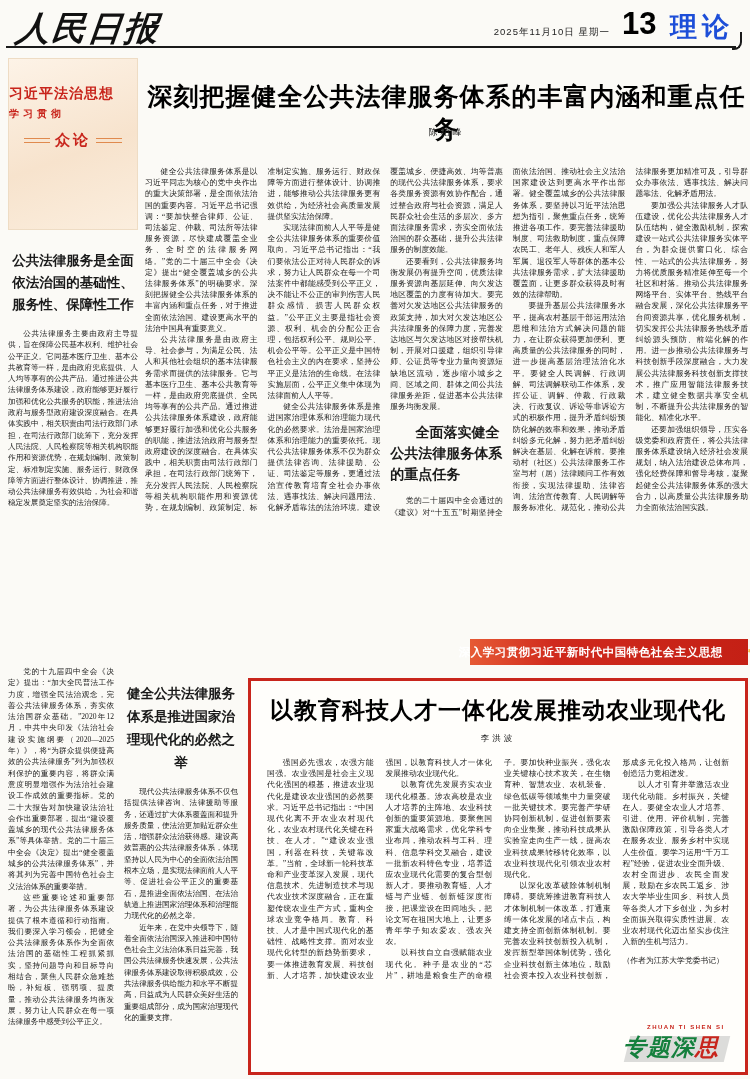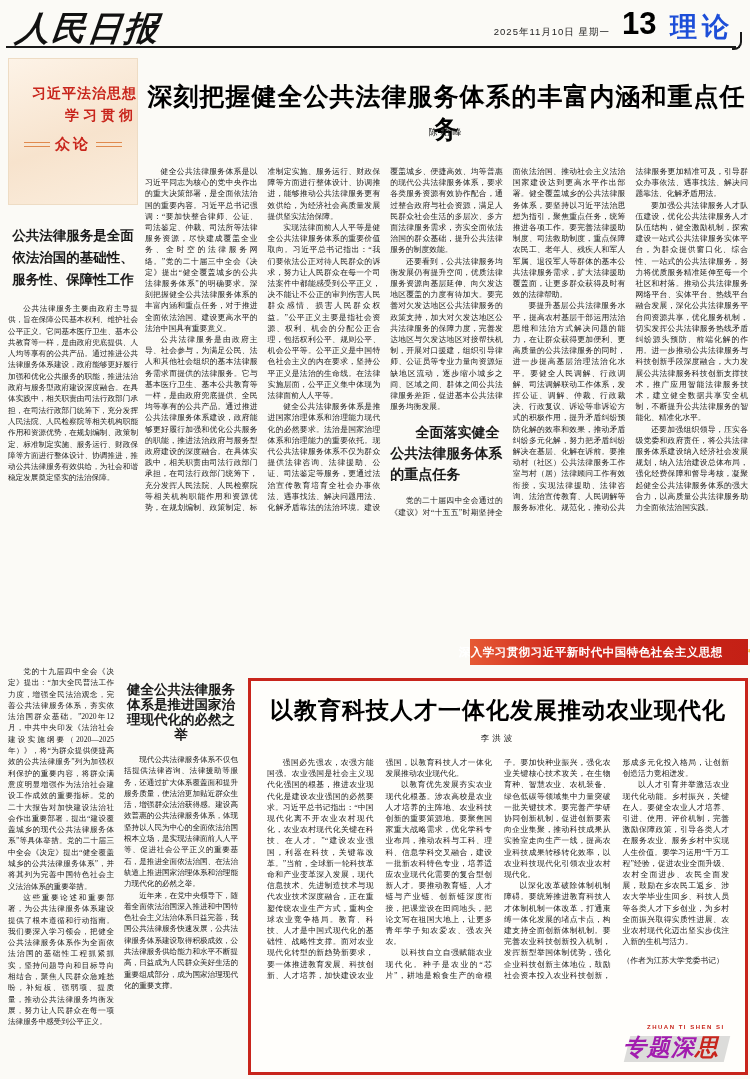--- a/index.html
+++ b/index.html
@@ -9,32 +9,32 @@
   
   .masthead{position:absolute;left:16px;top:6px;font-size:34px;font-weight:bold;font-style:italic;transform:skewX(-6deg);letter-spacing:2px;color:#111;}
   .dateline{position:absolute;left:430px;top:26px;width:180px;text-align:right;font-size:9.5px;color:#222;letter-spacing:1px;font-family:"Liberation Sans",sans-serif;}
   .pagenum{position:absolute;left:622px;top:6px;font-size:31px;font-weight:bold;font-family:"Liberation Sans",sans-serif;color:#000;}
   .section-name{position:absolute;left:670px;top:9px;font-size:27px;font-weight:bold;letter-spacing:5px;font-family:"Liberation Sans",sans-serif;color:#1d4ed8;}
   .header-rule{position:absolute;left:6px;top:46px;width:730px;height:14px;border-top:2px solid #1a1a1a;}
   .header-rule:after{content:"";position:absolute;right:-6px;top:-16px;width:8px;height:16px;border-right:2px solid #1a1a1a;border-bottom:2px solid #1a1a1a;border-bottom-right-radius:8px;}
 
   
   .sidebar{position:absolute;left:8px;top:58px;width:130px;}
-  .xi-box{box-sizing:border-box;width:130px;height:147px;background:linear-gradient(160deg,#fdf3e7 0%,#f7e3cd 55%,#fbeede 100%);border:1px solid #eedcc4;text-align:right;padding-top:26px;}
+  .xi-box{box-sizing:border-box;width:130px;height:172px;background:linear-gradient(160deg,#fdf3e7 0%,#f7e3cd 55%,#fbeede 100%);border:1px solid #eedcc4;text-align:left;padding-top:26px;}
   .xi-box .l1{font-size:14px;font-weight:bold;color:#c8251c;letter-spacing:1px;font-family:"Liberation Sans",sans-serif;}
-  .xi-box .l2{font-size:14px;font-weight:bold;color:#c8251c;letter-spacing:4px;margin-top:4px;font-family:"Liberation Sans",sans-serif;padding-left:9px;}
+  .xi-box .l2{font-size:10px;font-weight:bold;color:#c8251c;letter-spacing:4px;margin-top:4px;font-family:"Liberation Sans",sans-serif;}
   .xi-badge{display:flex;align-items:center;justify-content:center;margin-top:10px;}
   .xi-badge .orn{flex:0 0 26px;height:3px;border-top:1px solid #e08a4e;border-bottom:1px solid #e08a4e;margin:0 5px;}
   .xi-badge .zl{font-size:15px;font-weight:bold;color:#c8251c;letter-spacing:3px;}
   .sb-text{font-size:7.6px;line-height:11.3px;text-align:justify;word-break:break-all;margin:0;text-indent:2em;}
   .sidebar .intro{margin-top:10px;}
   .sb-head{font-size:13.5px;font-weight:bold;line-height:22px;text-align:center;font-family:"Liberation Sans",sans-serif;margin:20px 2px 12px 2px;}
   .bottom-colA{position:absolute;left:8px;top:666px;width:106px;height:405px;overflow:hidden;}
   .bottom-colB{position:absolute;left:124px;top:666px;width:114px;height:405px;overflow:hidden;}
-  .sb-head2{font-size:13.5px;font-weight:bold;line-height:15px;text-align:center;font-family:"Liberation Sans",sans-serif;margin:16px 0 12px 0;}
+  .sb-head2{font-size:13.5px;font-weight:bold;line-height:23px;text-align:center;font-family:"Liberation Sans",sans-serif;margin:16px 0 12px 0;}
 
   
   .main-headline{position:absolute;left:145px;top:80px;width:603px;text-align:center;font-size:25px;font-weight:bold;letter-spacing:1px;font-family:"Liberation Sans",sans-serif;color:#000;}
   .main-author{position:absolute;left:145px;top:126px;width:603px;text-align:center;font-size:9px;color:#222;letter-spacing:3px;}
   .main-body{position:absolute;left:145px;top:166px;width:603px;height:468px;column-count:5;column-gap:10px;overflow:hidden;}
   .main-body p{font-size:7.8px;line-height:11.2px;text-align:justify;word-break:break-all;margin:0;text-indent:2em;}
   .mid-head{font-weight:bold;font-size:14px;line-height:21px;font-family:"Liberation Sans",sans-serif;margin:10px 0;text-indent:1.8em;}
 
   
   .banner{position:absolute;left:470px;top:639px;width:278px;height:26px;background:linear-gradient(90deg,#e65a35 0%,#d02a1d 30%,#c42015 100%);display:flex;align-items:center;justify-content:center;gap:20px;}
@@ -47,21 +47,21 @@
   .feat-author{text-align:center;font-size:8.5px;letter-spacing:3px;color:#222;margin-top:7px;}
   .feat-body{margin-top:12px;height:292px;column-count:4;column-gap:12px;overflow:hidden;}
   .feat-body p{font-size:7.8px;line-height:11.2px;text-align:justify;word-break:break-all;margin:0;text-indent:2em;}
   .feat-body p.attr{text-align:left;text-indent:0;margin-top:8px;}
 
   
   .col-label{position:absolute;right:12px;bottom:6px;width:110px;height:42px;}
   .col-label .shadow{position:absolute;left:4px;top:12px;width:100px;height:26px;background:#dcdcda;transform:skewX(-14deg);}
   .col-label .pinyin{position:absolute;left:24px;top:0px;font-size:6px;letter-spacing:1.5px;color:#c8251c;font-weight:bold;font-family:"Liberation Sans",sans-serif;}
   .col-label .chars{position:absolute;left:0;top:8px;font-size:23px;font-weight:bold;font-style:italic;font-family:"Liberation Sans",sans-serif;letter-spacing:1px;white-space:nowrap;}
-  .col-label .blue{color:#a21caf;}
+  .col-label .blue{color:#15803d;}
   .col-label .red{color:#c8251c;}
 </style>
 </head>
 <body>
 
 <div id="page">
 
   <div class="masthead">人民日报</div>
   <div class="dateline">2025年11月10日 星期一</div>
   <div class="pagenum">13</div>

